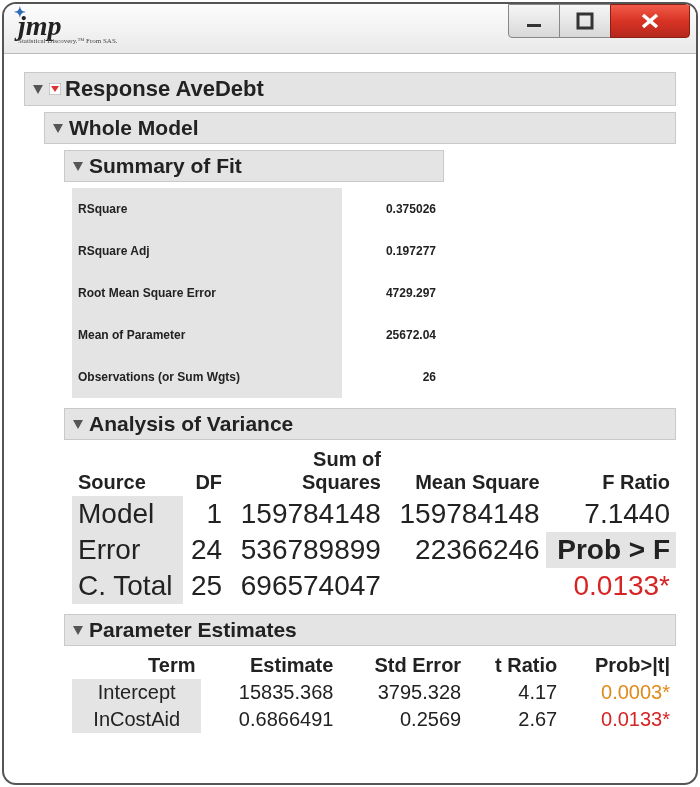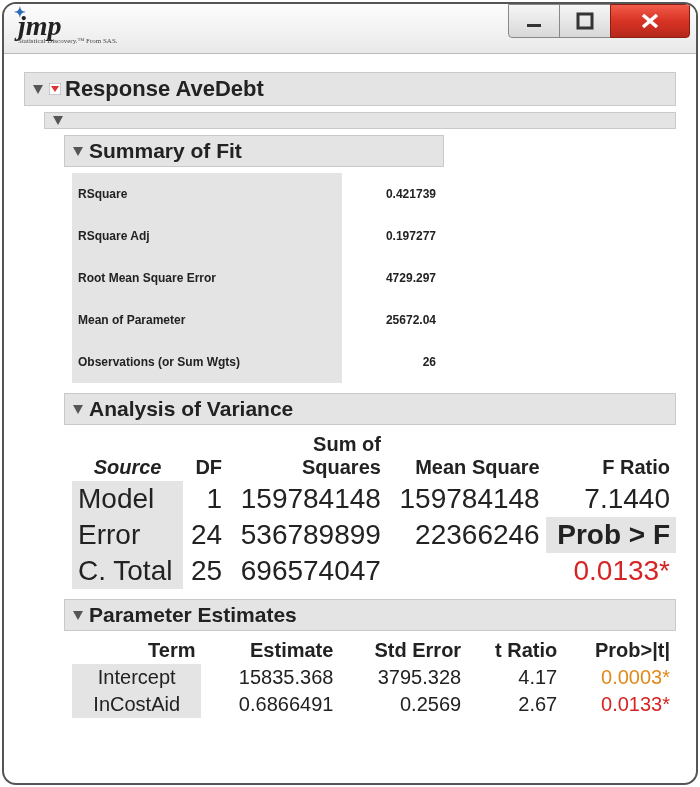--- a/index.html
+++ b/index.html
@@ -120,21 +120,21 @@
 
   .body-block { margin-left: 48px; margin-bottom: 10px; }
 
   table.fit { border-collapse: collapse; }
   table.fit td { padding: 14px 6px; font-size: 12px; font-weight: bold; }
   table.fit td.label { background: #e4e4e4; min-width: 270px; }
   table.fit td.val { text-align: right; min-width: 100px; }
 
   table.anova { border-collapse: collapse; width: 100%; }
   table.anova th { font-weight: bold; text-align: right; padding: 2px 6px; font-size: 20px; vertical-align: bottom; }
-  table.anova th.left { text-align: center; font-style: italic; }
+  table.anova th.left { text-align: left; }
   table.anova td { padding: 2px 6px; font-size: 28px; text-align: right; }
   table.anova td.src { background: #e4e4e4; text-align: left; min-width: 80px; }
   .probf-cell { background: #e4e4e4; font-weight: bold; }
   .sig-red { color: #d62424; }
   .sig-orange { color: #e08a1a; }
 
   table.params { border-collapse: collapse; width: 100%; }
   table.params th { font-weight: bold; text-align: right; padding: 2px 6px; font-size: 20px; }
   table.params th.left { text-align: right; }
   table.params td { padding: 2px 6px; font-size: 20px; text-align: right; }
@@ -179,33 +179,34 @@
         <svg width="12" height="12">
             <rect x="0" y="0" width="12" height="12" fill="#fff" stroke="#999"></rect>
             <polygon points="2,3 10,3 6,9" fill="#d33"></polygon>
           </svg>
       </span>
       <span>Response AveDebt</span>
     </div>
 
     <div class="section-header sub">
       <span class="disclosure"></span>
+      <span>Whole Model</span>
     </div>
 
     <div class="section-header sub2 narrow">
       <span class="disclosure"></span>
       <span>Summary of Fit</span>
     </div>
 
     <div class="body-block">
       <table class="fit">
         <tbody>
             <tr>
           <td class="label">RSquare</td>
-          <td class="val">0.421739</td>
+          <td class="val">0.375026</td>
         </tr>
         <tr>
           <td class="label">RSquare Adj</td>
           <td class="val">0.197277</td>
         </tr>
         <tr>
           <td class="label">Root Mean Square Error</td>
           <td class="val">4729.297</td>
         </tr>
         <tr>

